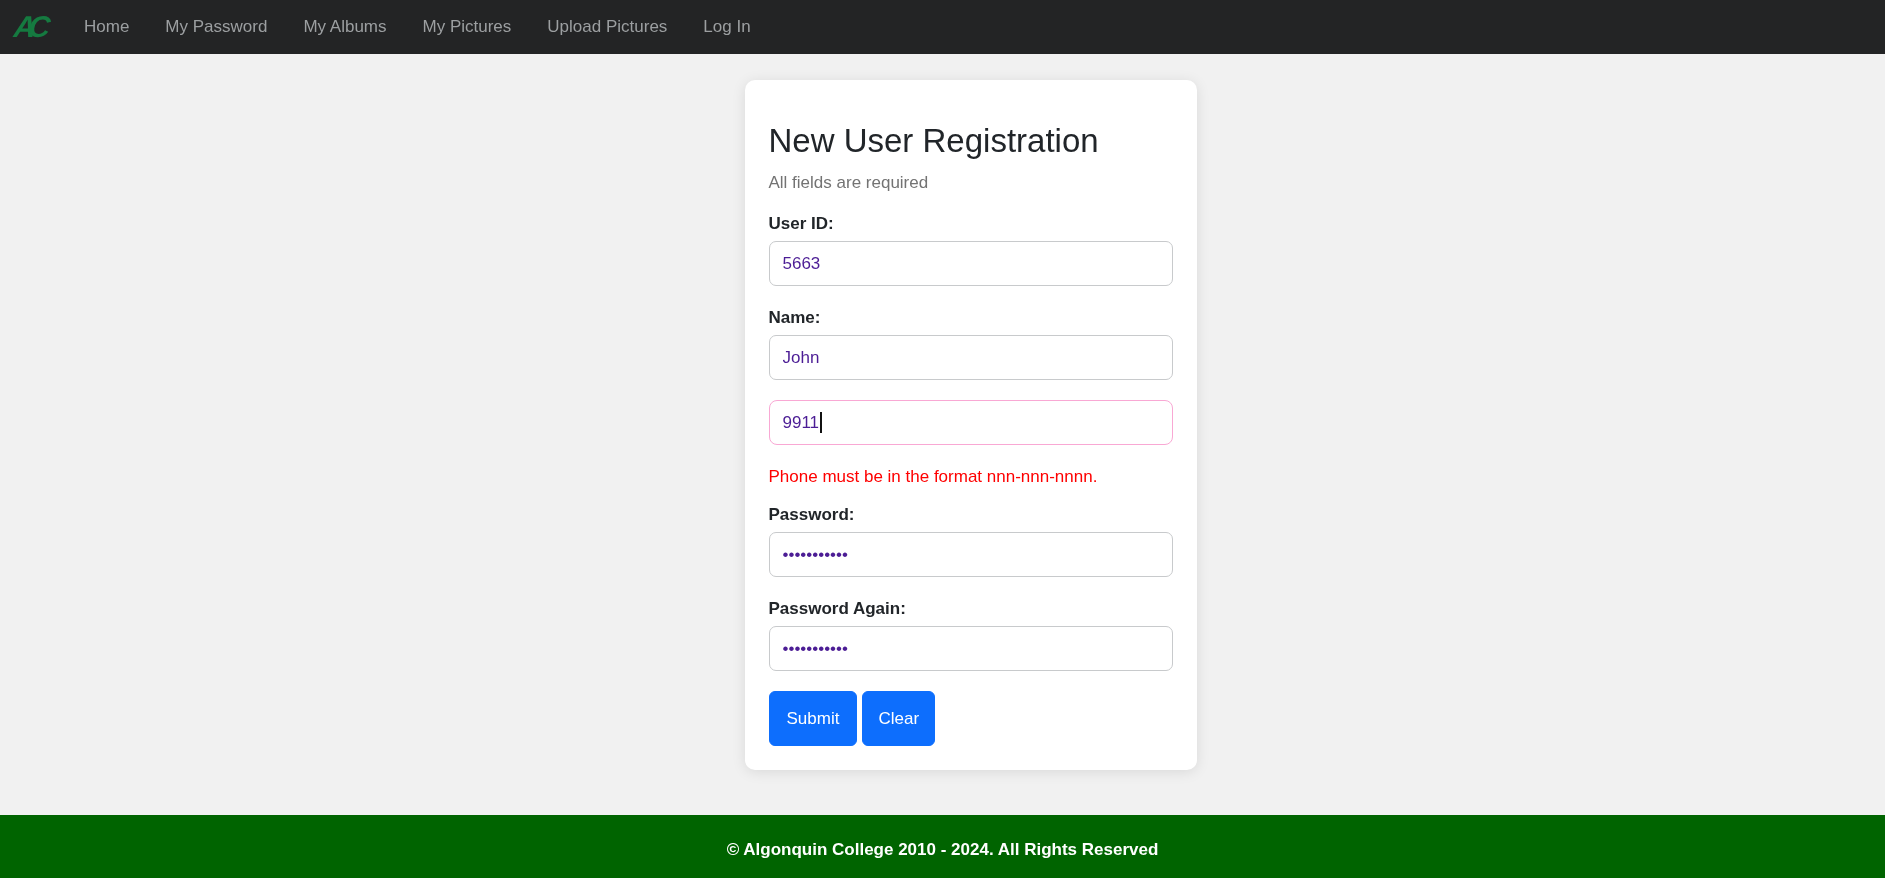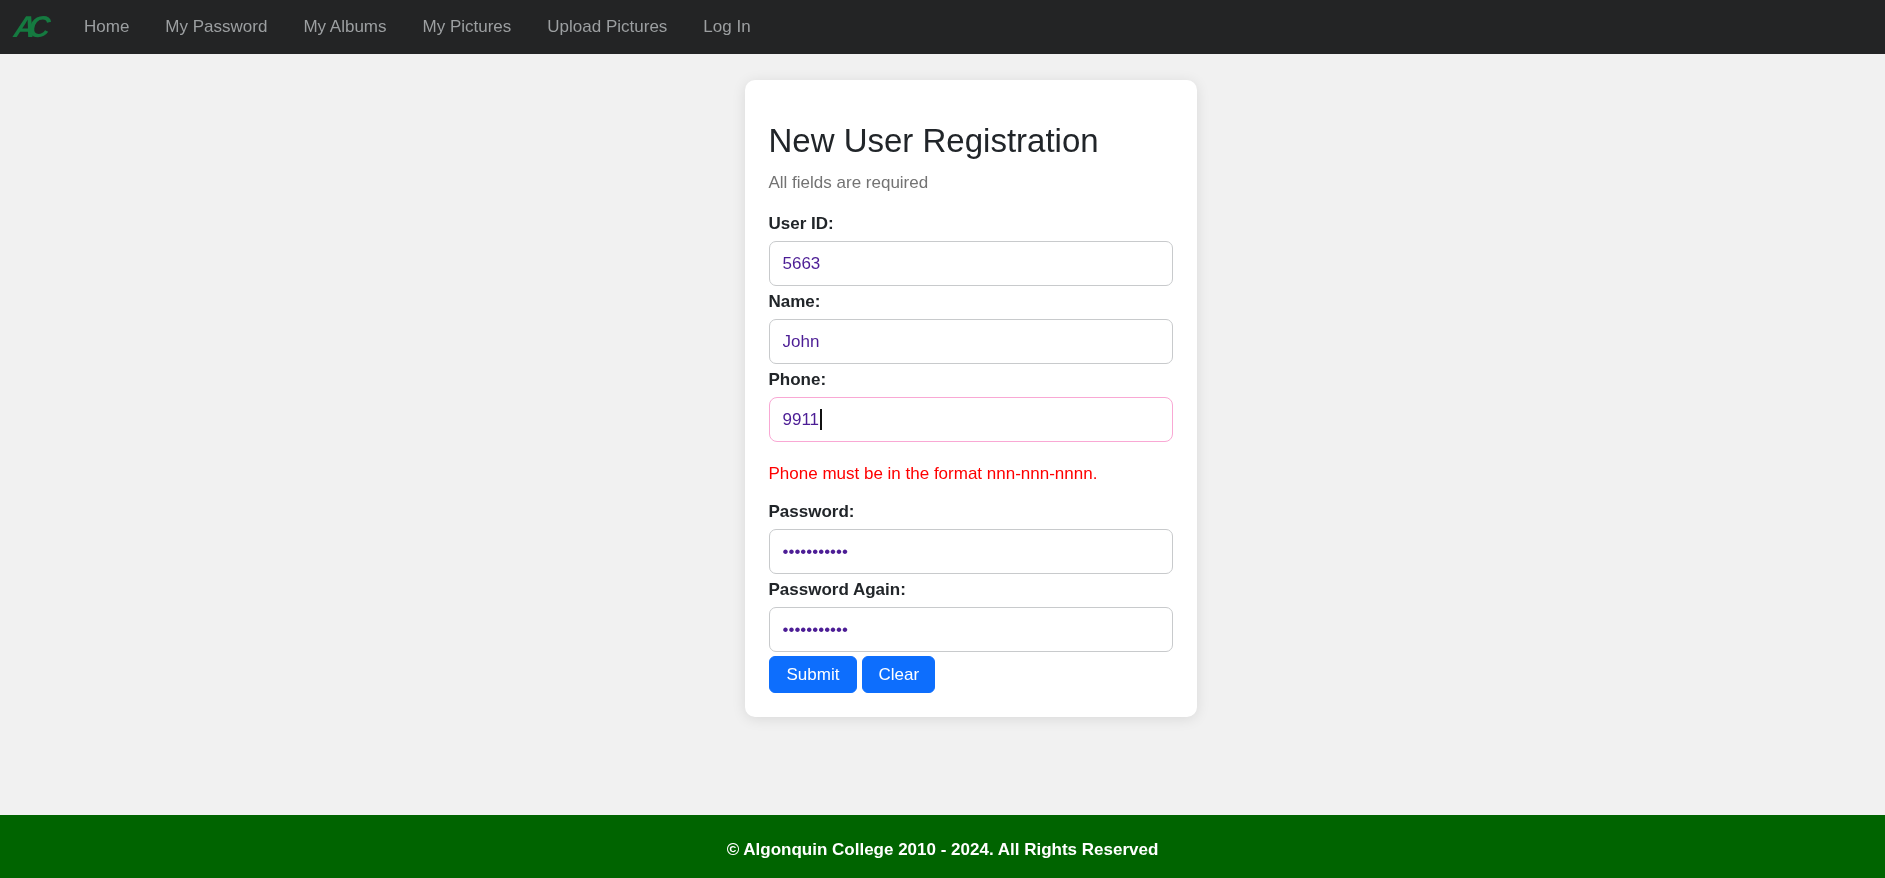--- a/index.html
+++ b/index.html
@@ -65,21 +65,21 @@
     color: #212529;
     line-height: 41px;
     margin-bottom: 10px;
   }
   .subtitle {
     font-size: 17px;
     color: #737373;
     line-height: 24px;
     margin-bottom: 17px;
   }
-  .field-group { margin-bottom: 4px; }
+  .field-group { margin-bottom: 20px; }
   .field-group label {
     display: block;
     font-size: 17px;
     font-weight: bold;
     color: #212529;
     line-height: 23px;
     margin-bottom: 6px;
   }
   .field-group input {
     display: block;
@@ -109,21 +109,21 @@
   }
   .field-group.phone-group { margin-bottom: 0; }
   .error-msg {
     font-size: 17px;
     color: #fe0000;
     line-height: 23px;
     margin: 20px 0 15px 0;
   }
   .btn-row { display: flex; gap: 5px; margin-top: 0; }
   .btn {
-    height: 37px;
+    height: 55px;
     background: #0d6efd;
     border: 1px solid #0d6efd;
     border-radius: 6px;
     color: #ffffff;
     font-family: "Liberation Sans", "DejaVu Sans", sans-serif;
     font-size: 17px;
     cursor: pointer;
   }
   .btn.submit { padding: 0 17px; }
   .btn.clear  { padding: 0 15px; }
@@ -178,21 +178,20 @@
       <label>User ID:</label>
       <input type="text" value="5663" style="">
     </div>
 
     <div class="field-group">
       <label>Name:</label>
       <input type="text" value="John" style="">
     </div>
 
     <div class="field-group phone-group">
-      <label>Phone:</label>
       <div class="input-wrap">
         <input type="text" class="focused" value="9911" style="">
         <span class="caret"></span>
       </div>
     </div>
 
     <div class="error-msg">Phone must be in the format nnn-nnn-nnnn.</div>
 
     <div class="field-group">
       <label>Password:</label>

